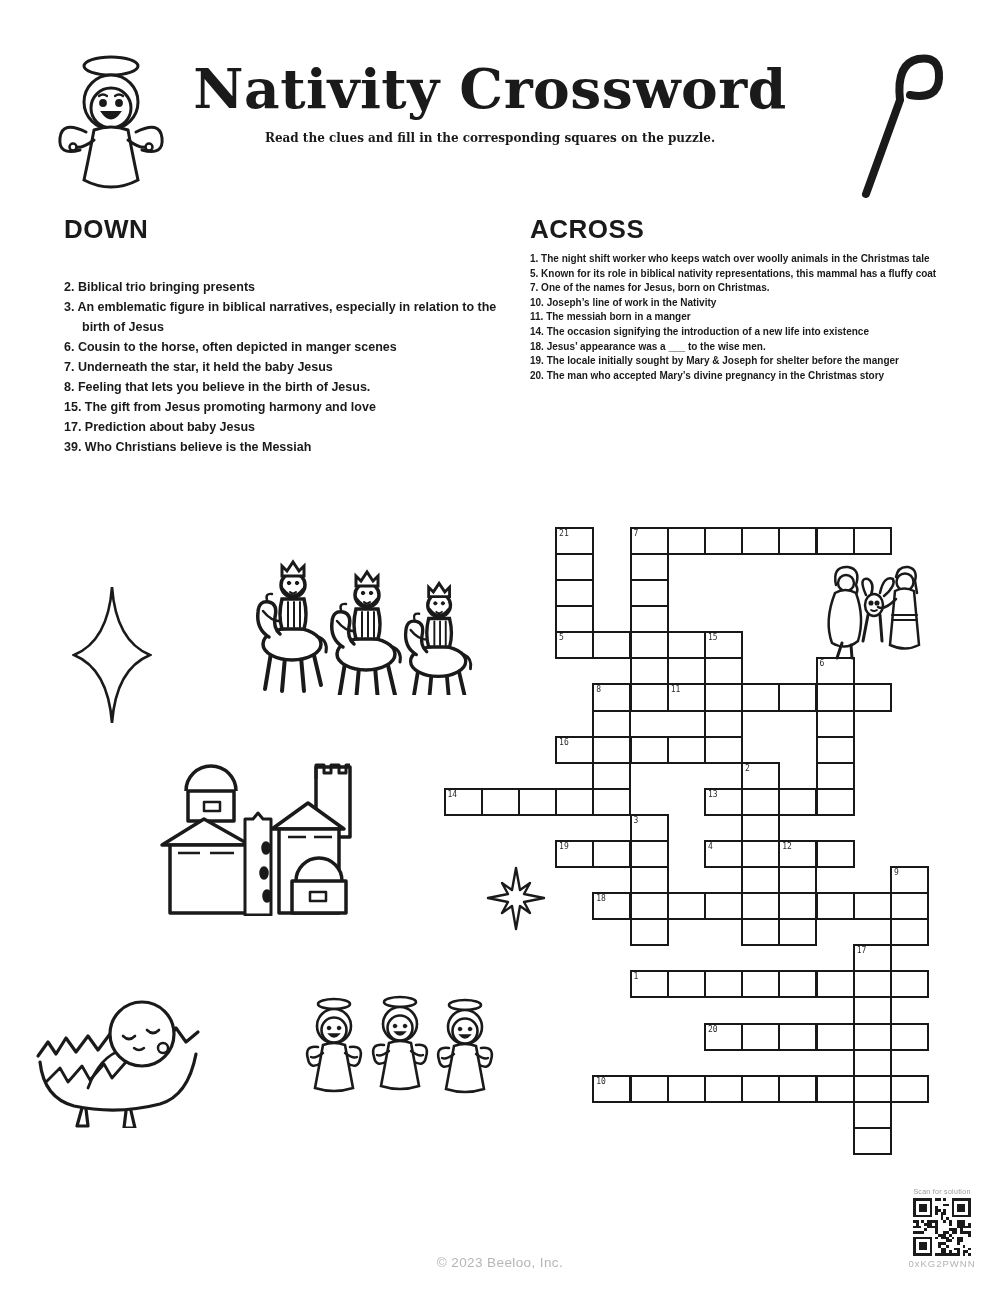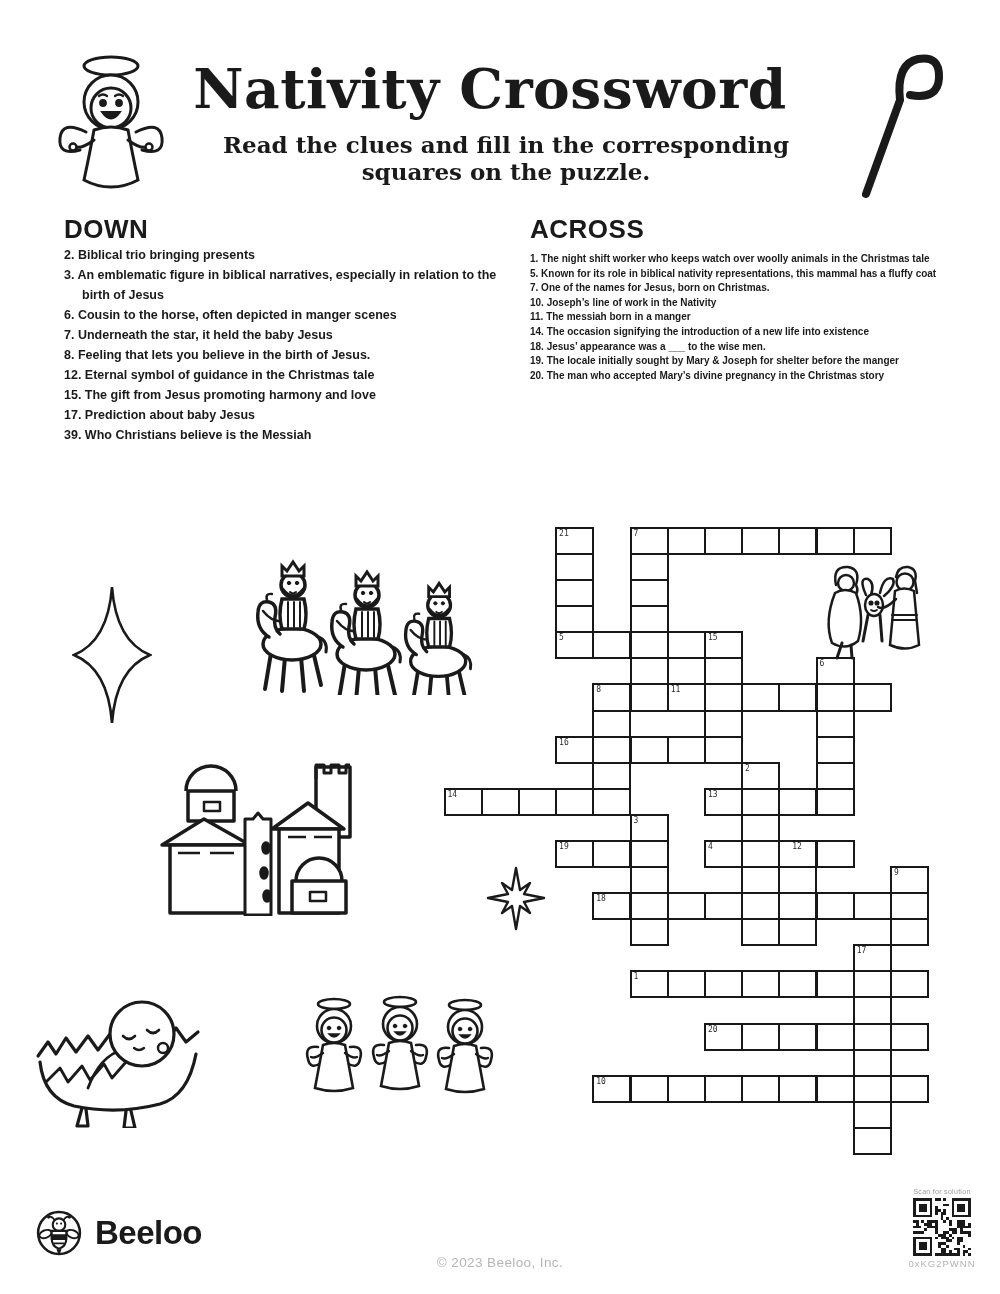--- a/index.html
+++ b/index.html
@@ -5,28 +5,28 @@
   html,body{margin:0;padding:0;background:#fff;}
   .page{position:relative;width:1000px;height:1294px;background:#fff;overflow:hidden;
         font-family:"Liberation Sans",sans-serif;color:#1a1a1a;}
   svg{display:block;}
   .ill{position:absolute;}
   .ill path,.ill circle,.ill ellipse,.ill rect,.ill polygon,.ill line{stroke:#1a1a1a;}
   
   .title{position:absolute;left:180px;top:56px;width:620px;text-align:center;
          font-family:"DejaVu Serif","Liberation Serif",serif;font-weight:bold;
          font-size:55px;letter-spacing:.5px;}
-  .subtitle{position:absolute;left:196px;top:131px;width:620px;text-align:center;
-            font-family:"DejaVu Serif","Liberation Serif",serif;font-weight:600;font-size:23px;}
+  .subtitle{position:absolute;left:180px;top:131px;width:620px;text-align:center;
+            font-family:"DejaVu Serif","Liberation Serif",serif;font-weight:600;font-size:12px;}
   
   .clue-section{position:absolute;top:214px;}
   .clue-section.down{left:64px;width:440px;}
   .clue-section.across{left:530px;width:462px;}
   .clue-heading{font-size:26px;font-weight:800;letter-spacing:.5px;margin:0 0 0 0;}
-  .down .clue-list{margin-top:0;}
+  .down .clue-list{margin-top:32px;}
   .across .clue-list{margin-top:7px;}
   .clue{font-weight:700;}
   .down .clue{font-size:12.5px;line-height:20px;padding-left:18px;text-indent:-18px;}
   .across .clue{font-size:10px;line-height:14.6px;padding-left:17px;text-indent:-17px;}
   
   #grid-layer{position:absolute;left:0;top:0;width:1000px;height:1294px;}
   .cell{position:absolute;box-sizing:border-box;background:#fff;border:2px solid #181818;}
   .cellnum{position:absolute;z-index:5;font-family:"DejaVu Sans Mono",monospace;
            font-size:8px;line-height:8px;color:#2b2b2b;}
   
@@ -70,21 +70,20 @@
   </svg>
 
   <section class="clue-section down">
     <h2 class="clue-heading">DOWN</h2>
     <div class="clue-list" id="down-list">
         <div class="clue">2. Biblical trio bringing presents</div>
         <div class="clue">3. An emblematic figure in biblical narratives, especially in relation to the birth of Jesus</div>
         <div class="clue">6. Cousin to the horse, often depicted in manger scenes</div>
         <div class="clue">7. Underneath the star, it held the baby Jesus</div>
         <div class="clue">8. Feeling that lets you believe in the birth of Jesus.</div>
-        <div class="clue">12. Eternal symbol of guidance in the Christmas tale</div>
         <div class="clue">15. The gift from Jesus promoting harmony and love</div>
         <div class="clue">17. Prediction about baby Jesus</div>
         <div class="clue">39. Who Christians believe is the Messiah</div>
       </div>
   </section>
 
   <section class="clue-section across">
     <h2 class="clue-heading">ACROSS</h2>
     <div class="clue-list" id="across-list">
         <div class="clue">1. The night shift worker who keeps watch over woolly animals in the Christmas tale</div>
@@ -233,21 +232,21 @@
       <span class="cellnum" style="left: 819.5px; top: 660.4px;">6</span>
       <span class="cellnum" style="left: 596.3px; top: 686.48px;">8</span>
       <span class="cellnum" style="left: 670.7px; top: 686.48px;">11</span>
       <span class="cellnum" style="left: 559.1px; top: 738.64px;">16</span>
       <span class="cellnum" style="left: 745.1px; top: 764.72px;">2</span>
       <span class="cellnum" style="left: 447.5px; top: 790.8px;">14</span>
       <span class="cellnum" style="left: 707.9px; top: 790.8px;">13</span>
       <span class="cellnum" style="left: 633.5px; top: 816.88px;">3</span>
       <span class="cellnum" style="left: 559.1px; top: 842.96px;">19</span>
       <span class="cellnum" style="left: 707.9px; top: 842.96px;">4</span>
-      <span class="cellnum" style="left: 782.3px; top: 842.96px; margin-left: 10px;">12</span>
+      <span class="cellnum" style="left: 782.3px; top: 842.96px;">12</span>
       <span class="cellnum" style="left: 893.9px; top: 869.04px;">9</span>
       <span class="cellnum" style="left: 596.3px; top: 895.12px;">18</span>
       <span class="cellnum" style="left: 856.7px; top: 947.28px;">17</span>
       <span class="cellnum" style="left: 633.5px; top: 973.36px;">1</span>
       <span class="cellnum" style="left: 707.9px; top: 1025.52px;">20</span>
       <span class="cellnum" style="left: 596.3px; top: 1077.68px;">10</span>
     </div>
 
   <svg class="ill" style="left:72px;top:585px" width="80" height="140" viewBox="0 0 80 140">
     <path d="M40,2 Q44,56 78,70 Q44,84 40,138 Q36,84 2,70 Q36,56 40,2 z" fill="#fff" stroke-width="2.6"></path>
@@ -352,39 +351,20 @@
         <path d="M27,39 q5,6 10,0 z" fill="#1a1a1a" stroke-width="1.6"></path>
         <path d="M21,50 L13,93 Q32,99 51,93 L43,50 Q32,46 21,50 z" fill="#fff" stroke-width="2.6"></path>
         <path d="M21,58 Q13,64 9,62 M43,58 Q51,64 55,62" stroke-width="2.4"></path>
       </g>
     </defs>
     <use href="#lilangel" transform="translate(0,2)"></use>
     <use href="#lilangel" transform="translate(66,0)"></use>
     <use href="#lilangel" transform="translate(131,3)"></use>
   </svg>
 
-  <div class="brand">
-    <svg width="46" height="46" viewBox="0 0 44 44">
-      <g fill="none" stroke="#1a1a1a">
-        <circle cx="22" cy="22" r="20" stroke-width="2.4"></circle>
-        <path d="M18,10 Q15,5 12,7 M26,10 Q29,5 32,7" stroke-width="1.8"></path>
-        <circle cx="12" cy="7" r="1.3" fill="#1a1a1a" stroke="none"></circle>
-        <circle cx="32" cy="7" r="1.3" fill="#1a1a1a" stroke="none"></circle>
-        <circle cx="22" cy="14" r="6" fill="#fff" stroke-width="2"></circle>
-        <circle cx="20" cy="13" r="1" fill="#1a1a1a" stroke="none"></circle>
-        <circle cx="24" cy="13" r="1" fill="#1a1a1a" stroke="none"></circle>
-        <ellipse cx="9" cy="23" rx="6" ry="3.6" fill="#fff" stroke-width="1.8" transform="rotate(-20 9 23)"></ellipse>
-        <ellipse cx="35" cy="23" rx="6" ry="3.6" fill="#fff" stroke-width="1.8" transform="rotate(20 35 23)"></ellipse>
-        <path d="M15,20 h14 v7 q0,8 -7,10 q-7,-2 -7,-10 z" fill="#fff" stroke-width="2"></path>
-        <path d="M15,24 h14 v4 h-14 z M16.5,32 h11" fill="#1a1a1a" stroke-width="1.6"></path>
-        <path d="M20,37.5 L22,42 L24,37.5" fill="#1a1a1a" stroke-width="1"></path>
-      </g>
-    </svg>
-    <span class="brand-text">Beeloo</span>
-  </div>
 
   <div class="copyright">© 2023 Beeloo, Inc.</div>
 
   <div class="qr-block">
     <div class="qr-caption">Scan for solution</div>
     <svg id="qr-svg" width="58" height="58" viewBox="0 0 21 21" shape-rendering="crispEdges">
         <rect x="0" y="0" width="21" height="21" fill="#fff"></rect>
         <rect x="0" y="8" width="1" height="1" fill="#1a1a1a"></rect>
         <rect x="0" y="10" width="1" height="1" fill="#1a1a1a"></rect>
         <rect x="0" y="12" width="1" height="1" fill="#1a1a1a"></rect>

